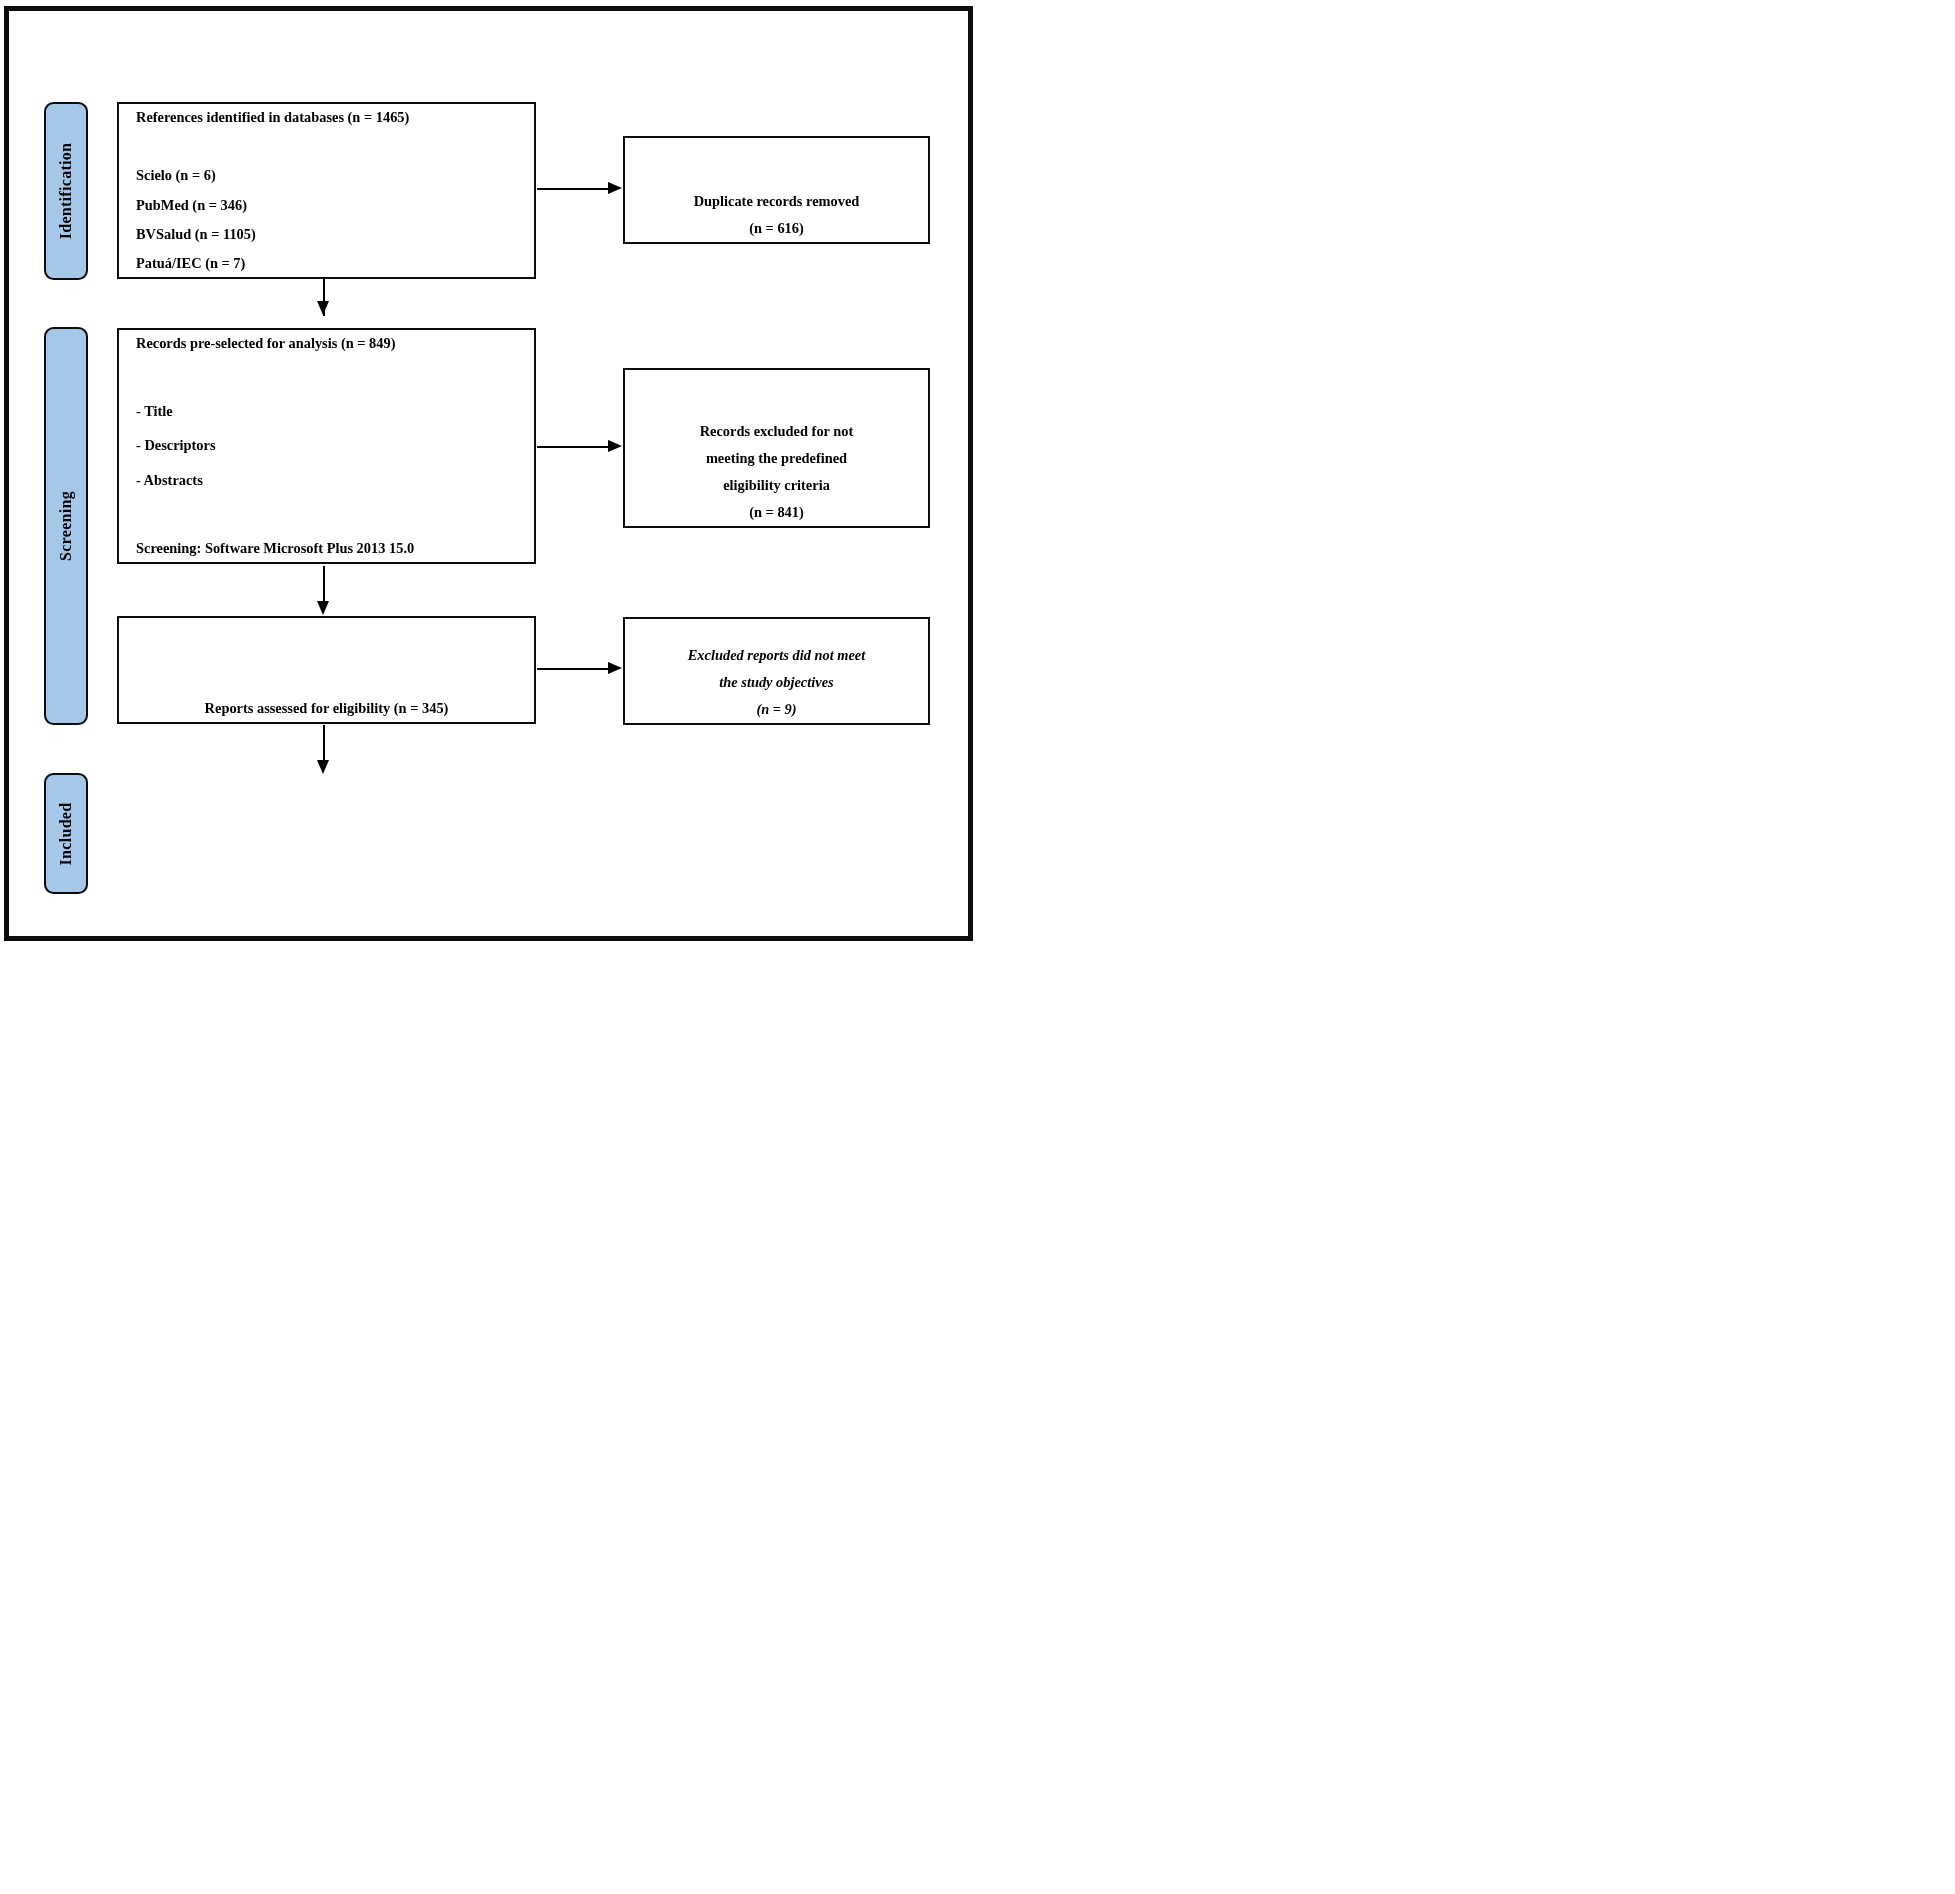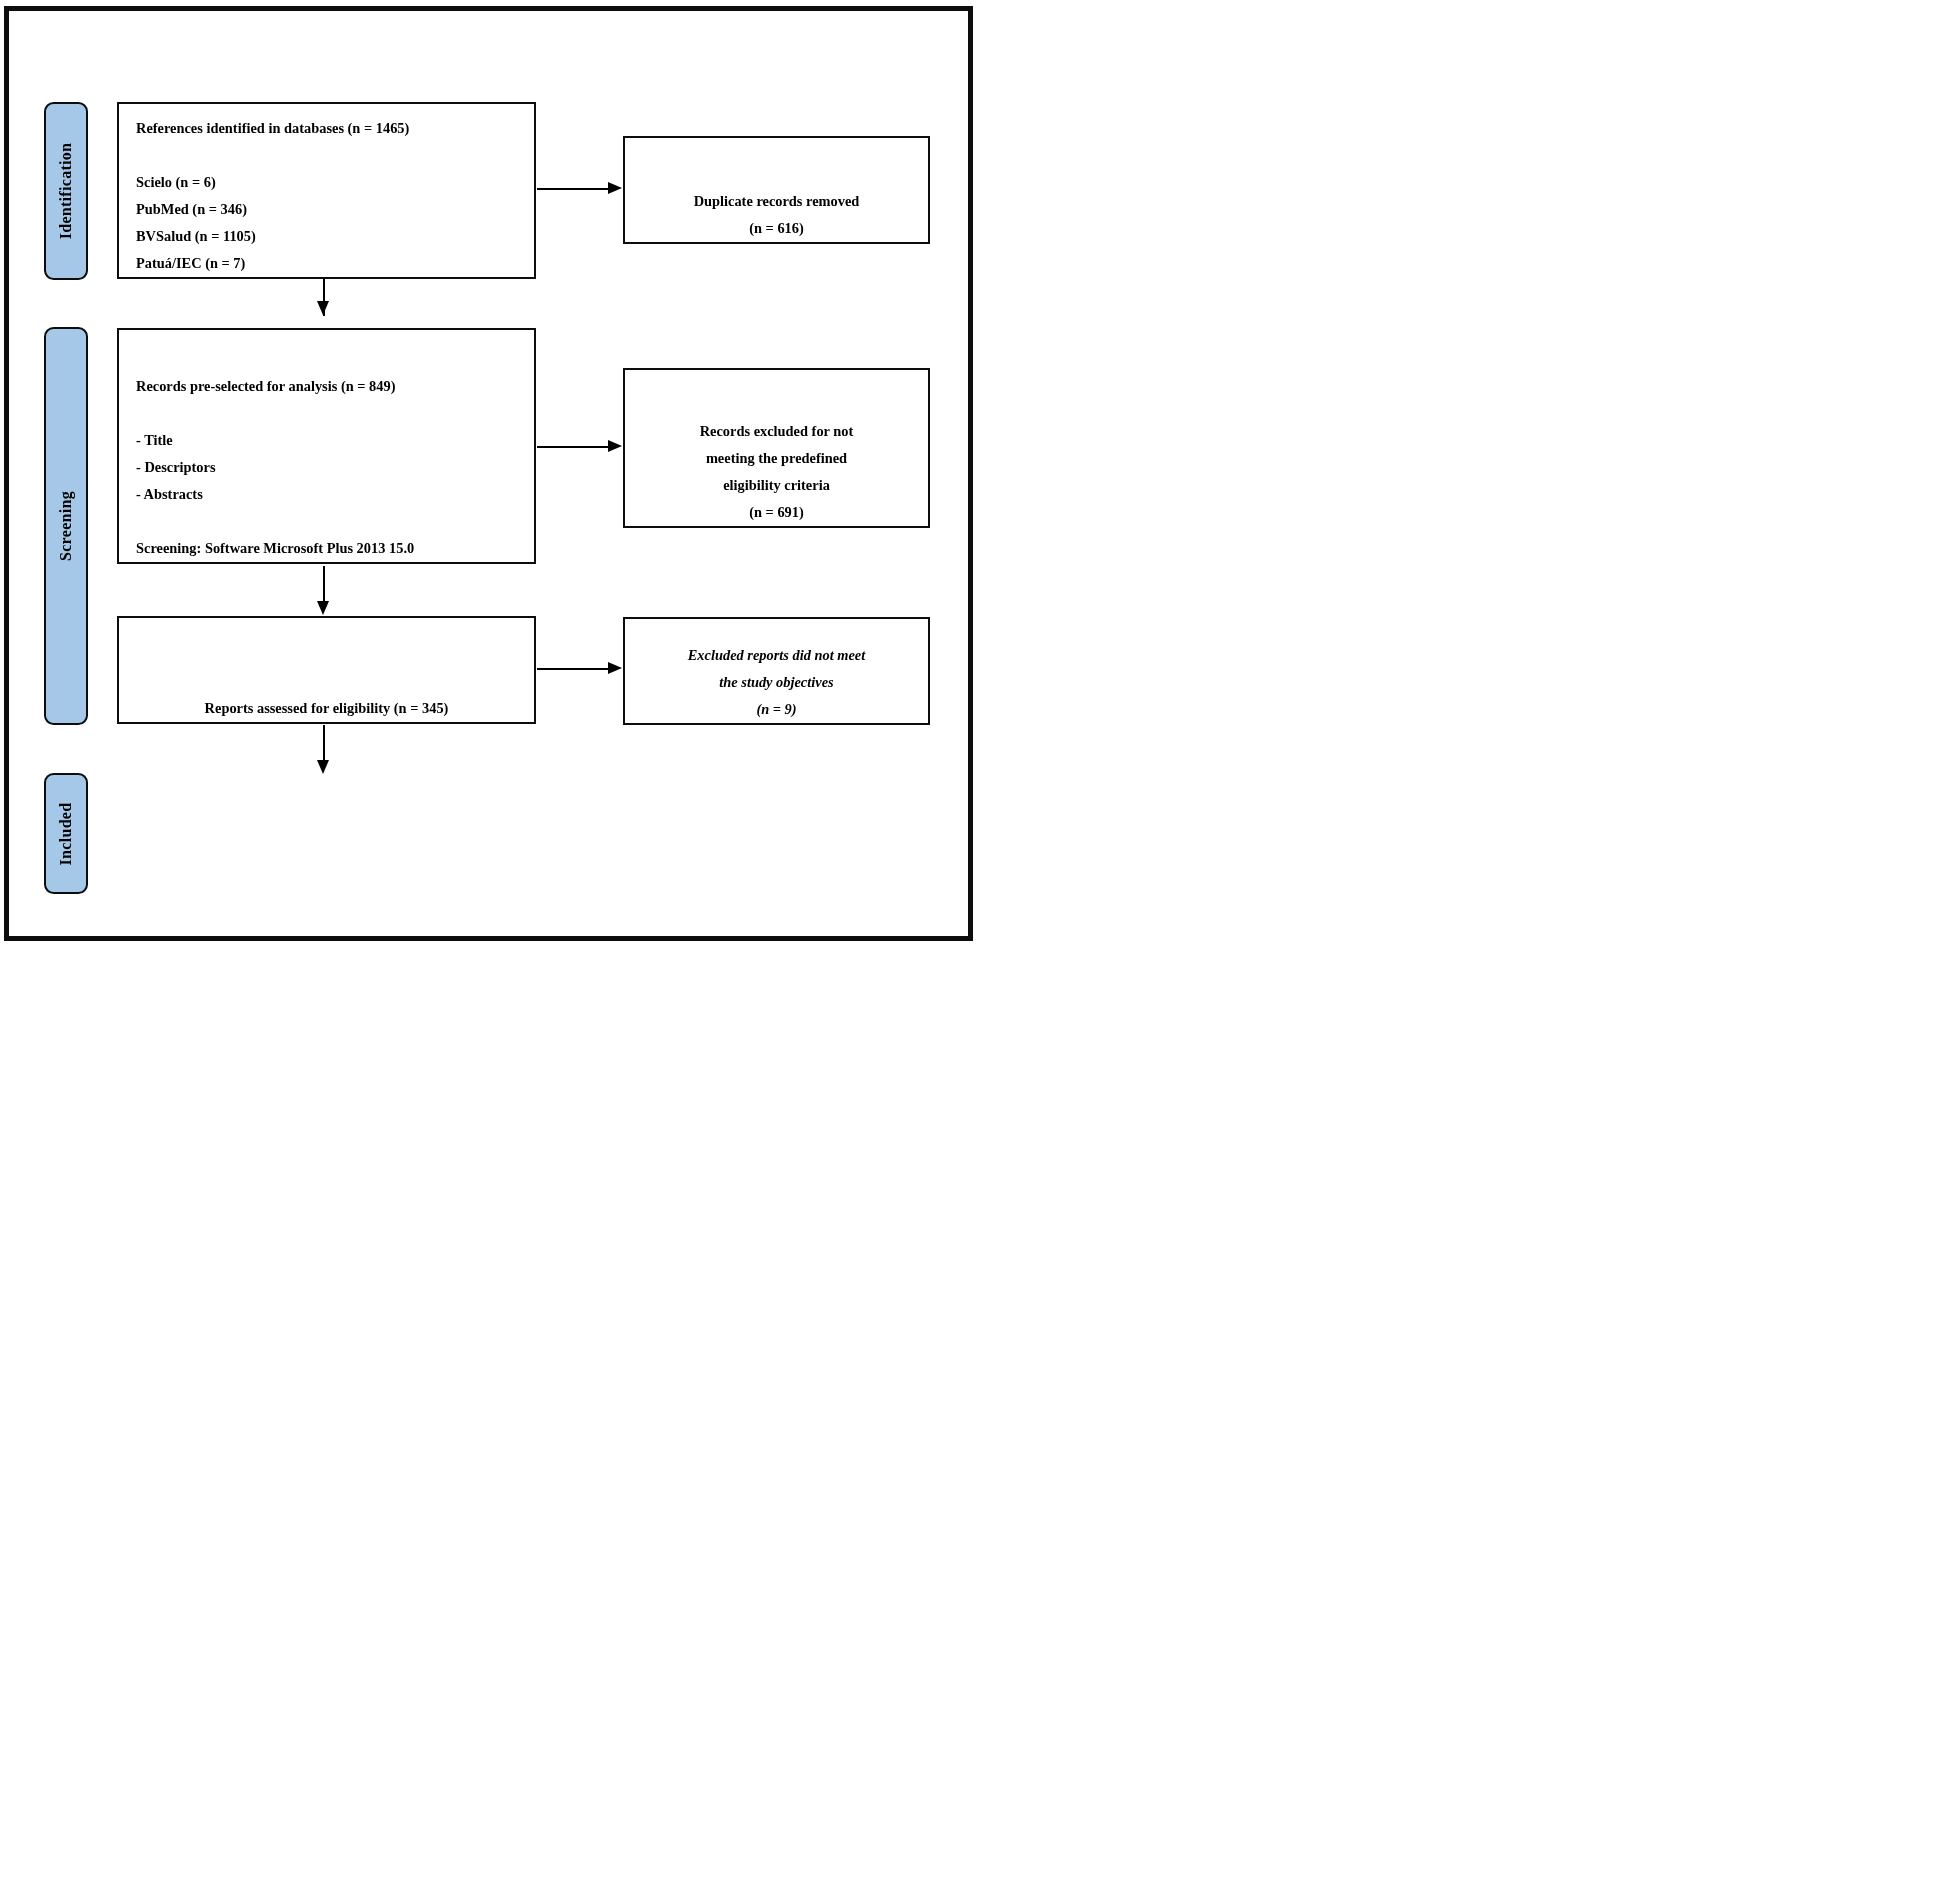--- a/index.html
+++ b/index.html
@@ -47,21 +47,21 @@
     letter-spacing:0.3px;
   }
   .box{
     position:absolute;
     background:#ffffff;
     border:2.4px solid #0d0d0d;
     box-sizing:border-box;
     font-weight:700;font-size:14.4px;
     line-height:27px;
   }
-  .box.leftpad{padding:0 12px 0 17px;display:flex;flex-direction:column;justify-content:flex-end;}
+  .box.leftpad{padding:0 12px 0 17px;display:flex;flex-direction:column;justify-content:space-between;}
   .box.centered{display:flex;align-items:flex-end;justify-content:center;text-align:center;padding:0 8.4px;}
   .multiline{white-space:pre-line;}
   .gap{height:27px;}
   .arrow-line-v{position:absolute;width:1.8px;background:var(--line,#000);}
   .arrow-line-h{position:absolute;height:1.8px;background:var(--line,#000);}
   .arrow-head-down{
     position:absolute;width:0;height:0;
     border-left:6.6px solid transparent;
     border-right:6.6px solid transparent;
     border-top:14.4px solid var(--line,#000);
@@ -112,21 +112,21 @@
     <div>- Descriptors</div>
     <div>- Abstracts</div>
     <div class="gap"></div>
     <div>Screening: Software Microsoft Plus 2013 15.0</div>
   </div>
 
   <div class="box centered" style="left:623px;top:368px;width:307px;height:160px;">
     <div class="multiline">Records excluded for not
 meeting the predefined
 eligibility criteria
-(n = 691)</div>
+(n = 841)</div>
   </div>
 
   <div class="box centered" style="left:117px;top:616px;width:419px;height:108px;">
     <div>Reports assessed for eligibility (n = 345)</div>
   </div>
 
   <div class="box centered" style="left:623px;top:617px;width:307px;height:108px;font-style:italic;">
     <div class="multiline">Excluded reports did not meet
 the study objectives
 (n = 9)</div>

